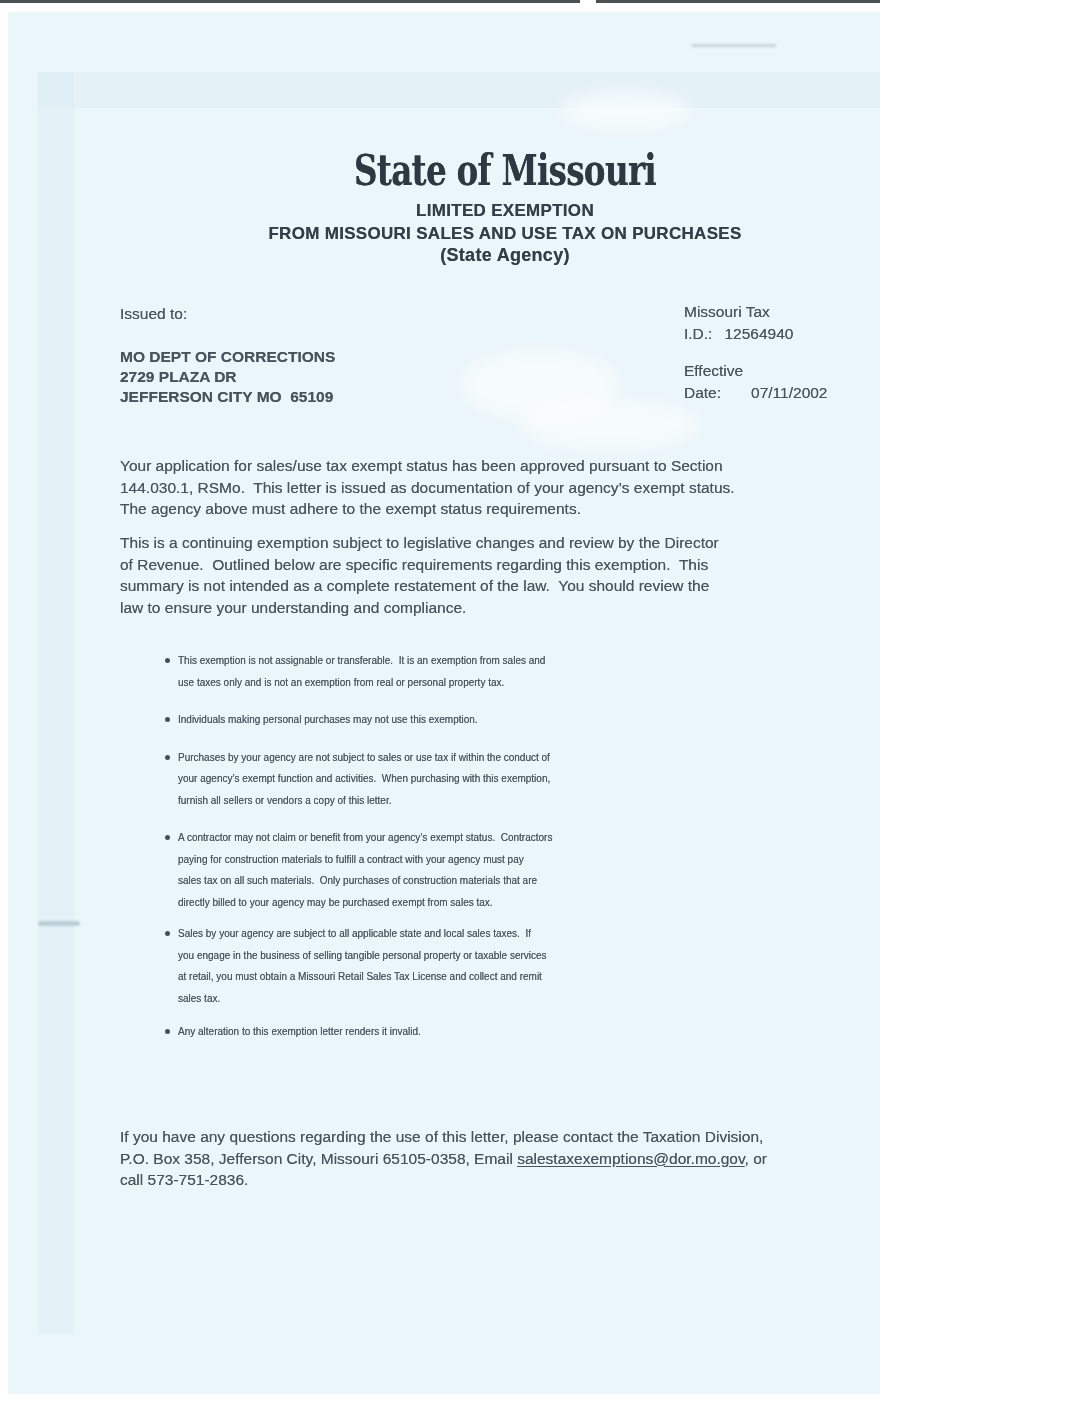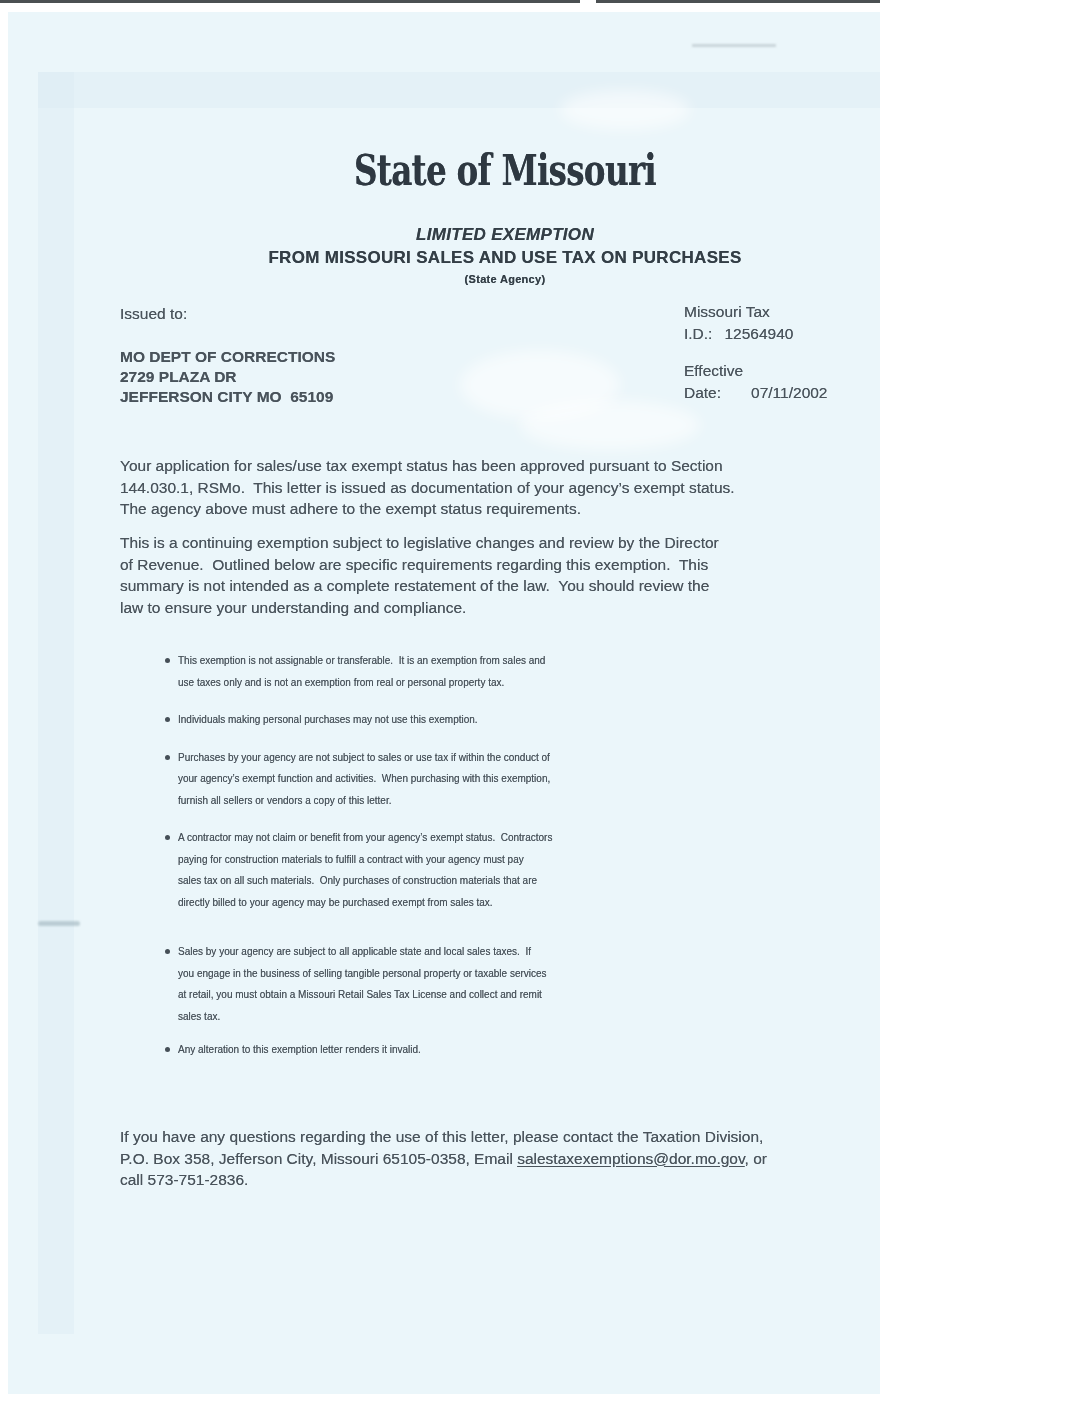--- a/index.html
+++ b/index.html
@@ -88,44 +88,44 @@
     transform-origin: center;
     letter-spacing: -1px;
     text-shadow: 0 0 0.6px rgba(46,56,65,0.8);
   }
   .sub {
     font-weight: 700;
     color: #333e46;
     letter-spacing: 0.3px;
     text-shadow: 0 0 0.4px rgba(51,62,70,0.8);
   }
-  .sub1 { margin-top: 29px; font-size: 17px; line-height: 23px; font-style: italic; }
+  .sub1 { margin-top: 5px; font-size: 17px; line-height: 23px; }
   .sub2 { font-size: 17px; line-height: 23px; }
-  .sub3 { font-size: 11px; line-height: 20px; }
+  .sub3 { font-size: 18px; line-height: 20px; }
   .label-inline { display: inline; }
   .value-taxid { margin-left: 12px; }
   .value-effdate { margin-left: 30px; }
   .recipient { line-height: 20px; }
   .bullets {
     position: absolute;
     left: 165px;
     top: 650px;
     width: 800px;
   }
   .bullet {
     position: relative;
     padding-left: 13px;
     color: #49535b;
     font-size: 10px;
     line-height: 21.5px;
     white-space: pre-wrap;
     text-shadow: 0 0 0.4px rgba(73,83,91,0.75);
   }
   .b-gap-std { margin-bottom: 16px; }
-  .b-gap-sm  { margin-bottom: 28px; }
+  .b-gap-sm  { margin-bottom: 10px; }
   .b-gap-md  { margin-bottom: 12px; }
   .dot {
     position: absolute;
     left: 0;
     top: 8px;
     width: 5px;
     height: 5px;
     border-radius: 50%;
     background: #454f57;
   }

